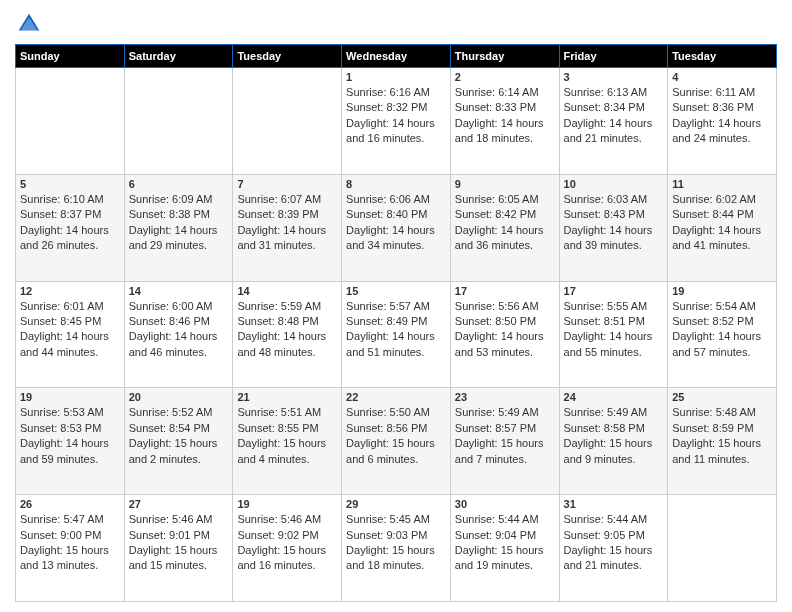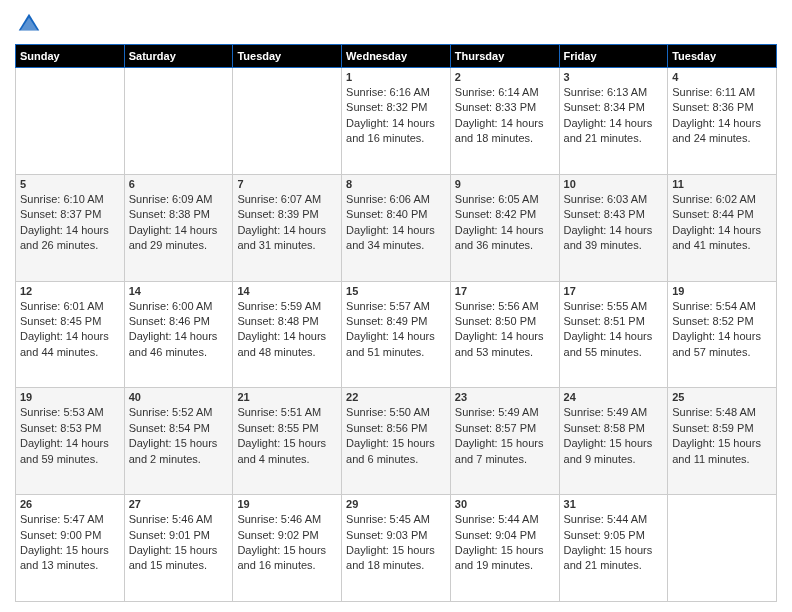--- a/index.html
+++ b/index.html
@@ -228,21 +228,21 @@
             <span class="day-number">19</span>
             <div class="day-info">Sunrise: 5:54 AM<br>Sunset: 8:52 PM<br>Daylight: 14 hours<br>and 57 minutes.</div>
           </td>
         </tr>
         <tr>
           <td>
             <span class="day-number">19</span>
             <div class="day-info">Sunrise: 5:53 AM<br>Sunset: 8:53 PM<br>Daylight: 14 hours<br>and 59 minutes.</div>
           </td>
           <td>
-            <span class="day-number">40</span>
+            <span class="day-number">20</span>
             <div class="day-info">Sunrise: 5:52 AM<br>Sunset: 8:54 PM<br>Daylight: 15 hours<br>and 2 minutes.</div>
           </td>
           <td>
             <span class="day-number">21</span>
             <div class="day-info">Sunrise: 5:51 AM<br>Sunset: 8:55 PM<br>Daylight: 15 hours<br>and 4 minutes.</div>
           </td>
           <td>
             <span class="day-number">22</span>
             <div class="day-info">Sunrise: 5:50 AM<br>Sunset: 8:56 PM<br>Daylight: 15 hours<br>and 6 minutes.</div>
           </td>

